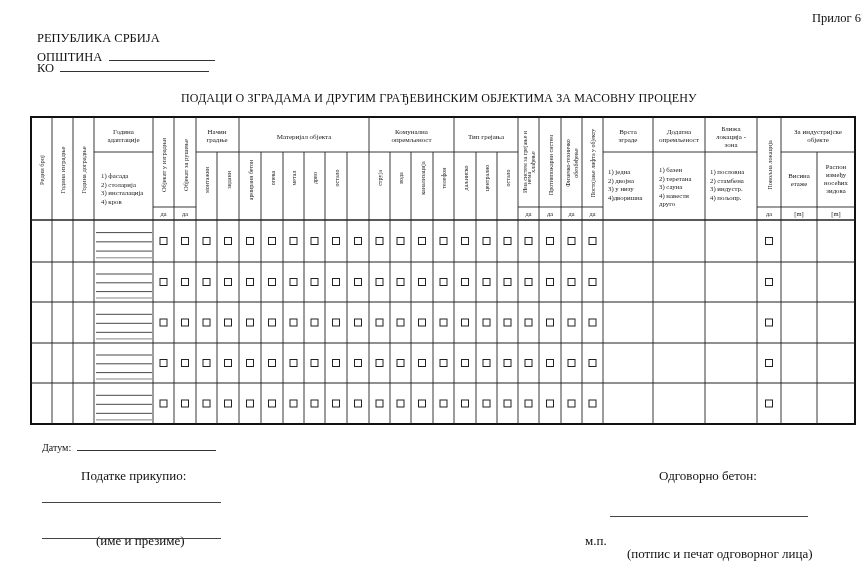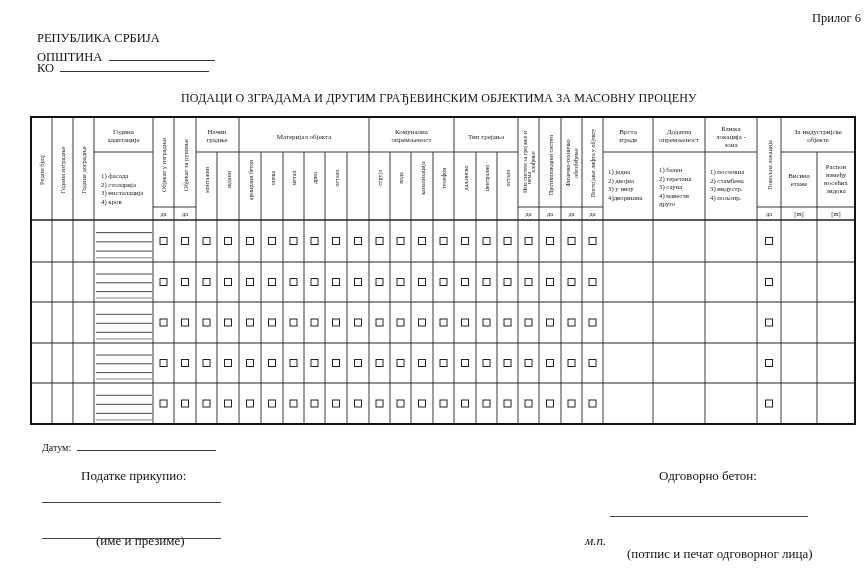--- a/index.html
+++ b/index.html
@@ -307,15 +307,15 @@
   <span>Датум:</span>
   <span class="uline" style="width:139px;margin-left:3px;"></span>
 </div>
 <div class="abs bold13" style="left:81px;top:468px;">Податке прикупио:</div>
 <div class="line" style="left:42px;top:502px;width:179px;"></div>
 <div class="abs small11" style="left:96px;top:506px;">(име и презиме)</div>
 <div class="line" style="left:42px;top:538px;width:179px;"></div>
 <div class="abs small11" style="left:112px;top:542px;">(потпис)</div>
 
 <div class="abs bold13" style="left:659px;top:468px;">Одговорно бетон:</div>
-<div class="abs small11" style="left:585px;top:506px;font-style:italic;">м.п.</div>
+<div class="abs small11" style="left:585px;top:506px;">м.п.</div>
 <div class="line" style="left:610px;top:516px;width:198px;"></div>
 <div class="abs small11" style="left:627px;top:519px;text-align:right;">(потпис и печат одговорног лица)</div>
 
 </body></html>

